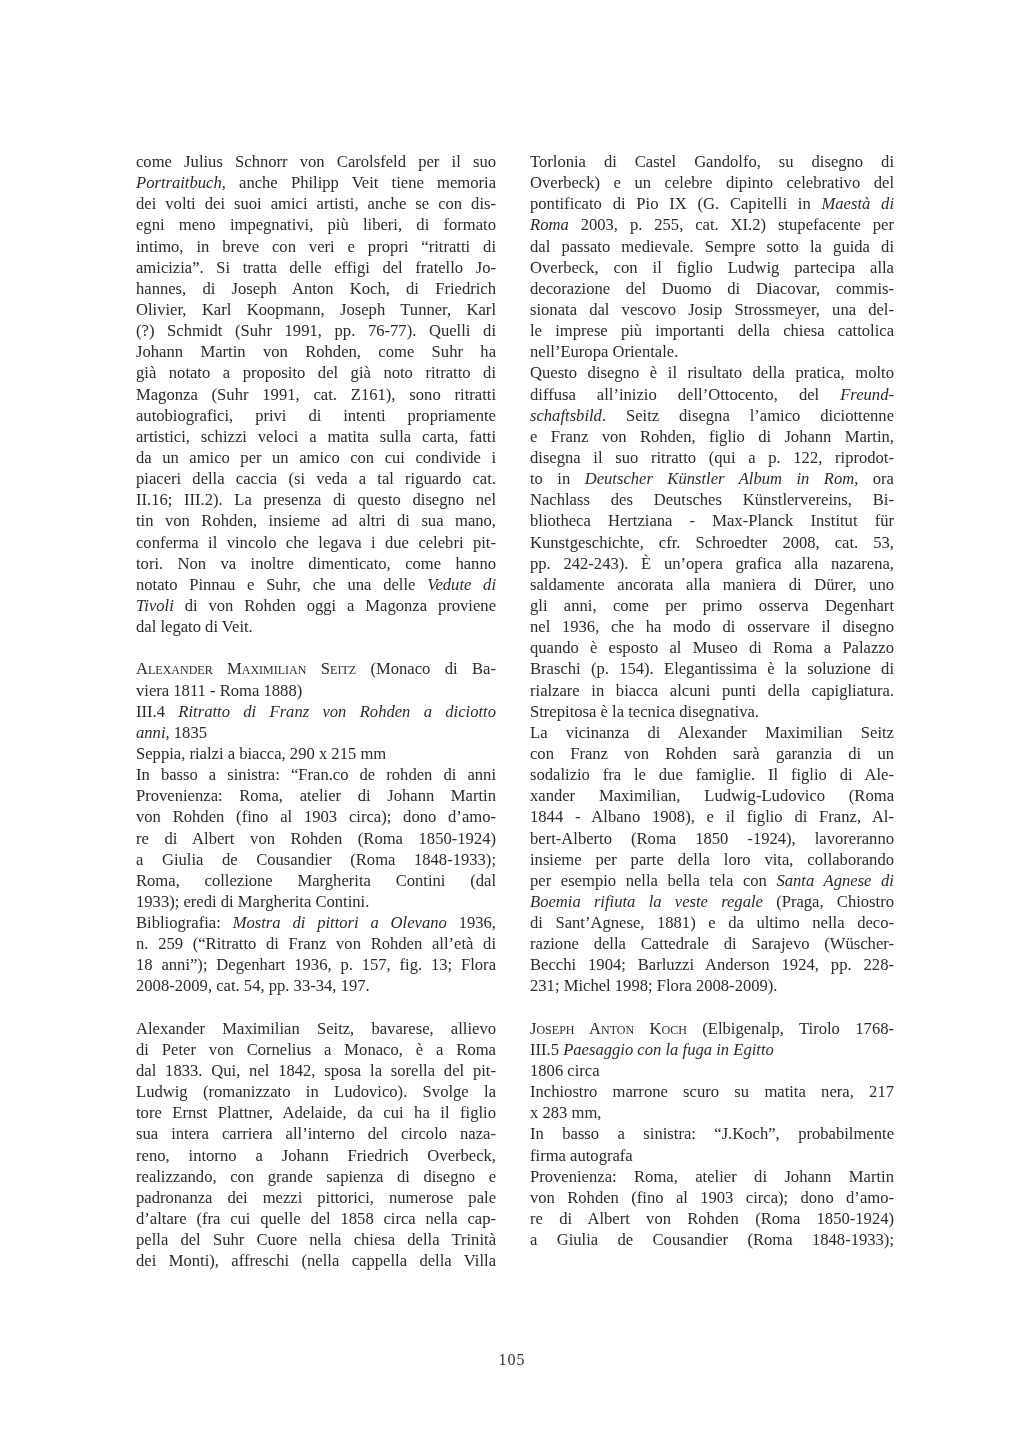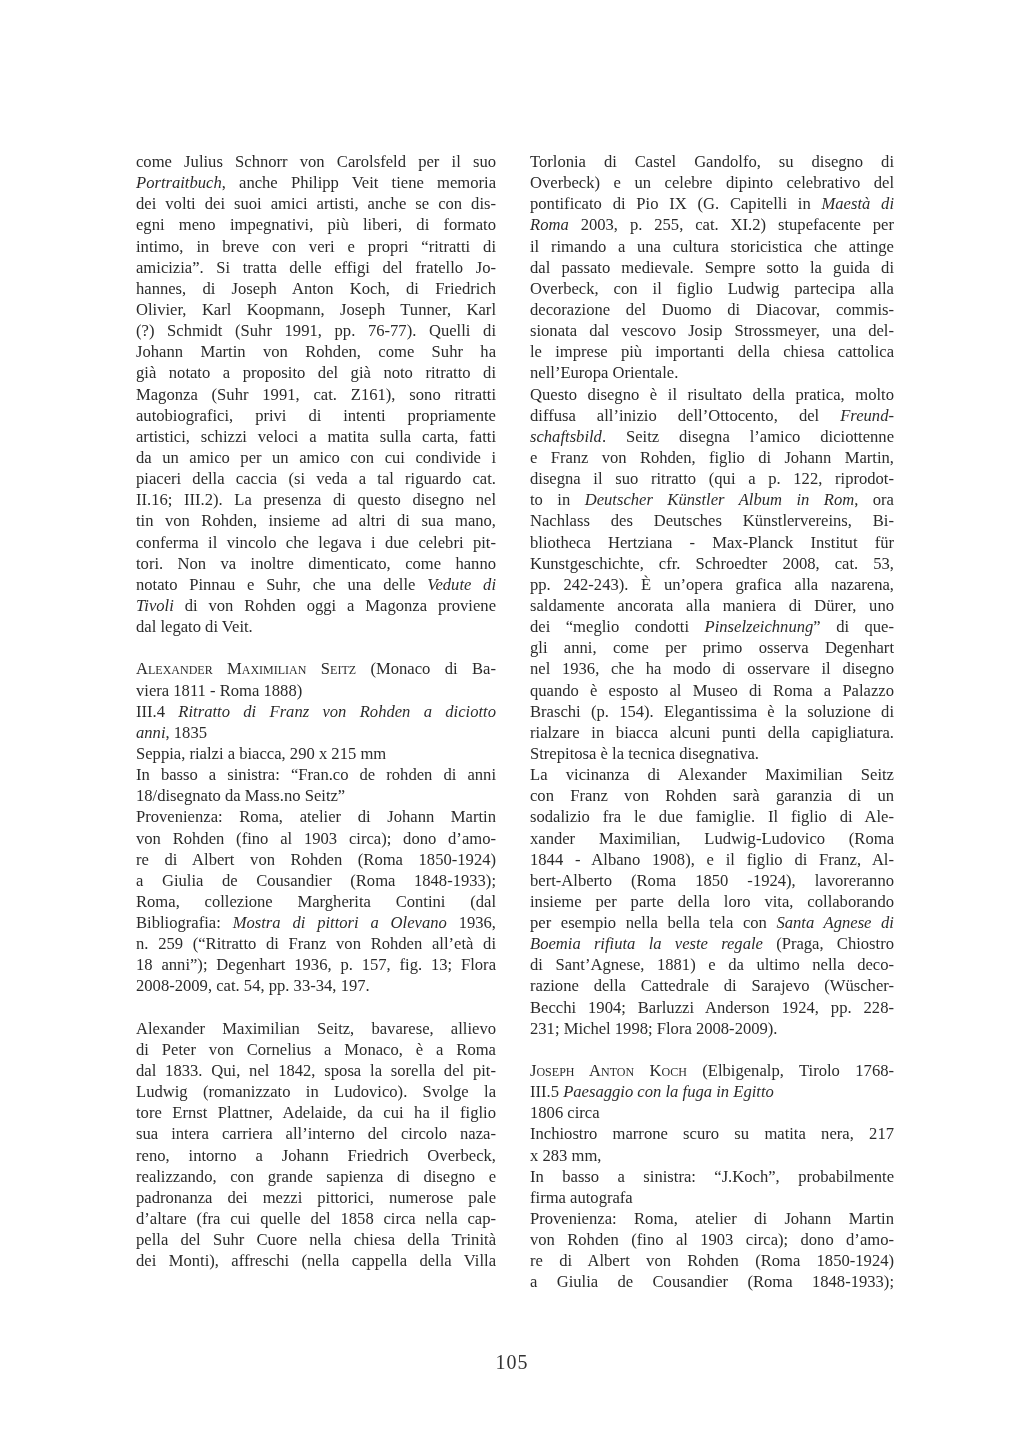--- a/index.html
+++ b/index.html
@@ -10,21 +10,21 @@
   .col.left { left: 136px; }
   .col.right { left: 530px; width: 364px; }
   .line { display: block; height: 21.15px; line-height: 21.15px; font-size: 16.6px;
           font-family: "Liberation Serif", serif; white-space: nowrap;
           text-align: justify; text-align-last: justify; letter-spacing: 0; }
   .line.last { text-align-last: left; }
   .gap { display: block; height: 21.15px; }
   .sc { font-variant: small-caps; }
   i, .it { font-style: italic; }
   .pagenum { position: absolute; top: 1351px; left: 0; width: 1024px; text-align: center;
-             font-family: "Liberation Serif", serif; font-size: 20px; color: #333; letter-spacing: 1px; }
+             font-family: "Liberation Serif", serif; font-size: 16px; color: #333; letter-spacing: 1px; }
 </style>
 </head>
 <body>
 
 <div class="page">
   <div class="col left" id="col-left">
       <span class="line">come Julius Schnorr von Carolsfeld per il suo</span>
       <span class="line"><span class="it">Portraitbuch</span><span>, anche Philipp Veit tiene memoria</span></span>
       <span class="line">dei volti dei suoi amici artisti, anche se con dis-</span>
       <span class="line">egni meno impegnativi, più liberi, di formato</span>
@@ -47,26 +47,26 @@
       <span class="line"><span>notato Pinnau e Suhr, che una delle </span><span class="it">Vedute di</span></span>
       <span class="line"><span class="it">Tivoli</span><span> di von Rohden oggi a Magonza proviene</span></span>
       <span class="line last">dal legato di Veit.</span>
       <span class="gap"></span>
       <span class="line"><span class="sc">Alexander Maximilian Seitz</span><span> (Monaco di Ba-</span></span>
       <span class="line last">viera 1811 - Roma 1888)</span>
       <span class="line"><span>III.4 </span><span class="it">Ritratto di Franz von Rohden a diciotto</span></span>
       <span class="line last"><span class="it">anni</span><span>, 1835</span></span>
       <span class="line last">Seppia, rialzi a biacca, 290 x 215 mm</span>
       <span class="line">In basso a sinistra: “Fran.co de rohden di anni</span>
-      <span class="line last">18/disegnato da Mass.no Seitz”</span>
       <span class="line">Provenienza: Roma, atelier di Johann Martin</span>
       <span class="line">von Rohden (fino al 1903 circa); dono d’amo-</span>
       <span class="line">re di Albert von Rohden (Roma 1850-1924)</span>
       <span class="line">a Giulia de Cousandier (Roma 1848-1933);</span>
       <span class="line">Roma, collezione Margherita Contini (dal</span>
+      <span class="line last">1933); eredi di Margherita Contini.</span>
       <span class="line"><span>Bibliografia: </span><span class="it">Mostra di pittori a Olevano</span><span> 1936,</span></span>
       <span class="line">n. 259 (“Ritratto di Franz von Rohden all’età di</span>
       <span class="line">18 anni”); Degenhart 1936, p. 157, fig. 13; Flora</span>
       <span class="line last">2008-2009, cat. 54, pp. 33-34, 197.</span>
       <span class="gap"></span>
       <span class="line">Alexander Maximilian Seitz, bavarese, allievo</span>
       <span class="line">di Peter von Cornelius a Monaco,  è a Roma</span>
       <span class="line">dal 1833. Qui, nel 1842, sposa la sorella del pit-</span>
       <span class="line">Ludwig  (romanizzato in Ludovico). Svolge la</span>
       <span class="line">tore Ernst Plattner, Adelaide, da cui ha il figlio</span>
@@ -76,39 +76,37 @@
       <span class="line">padronanza dei mezzi pittorici, numerose pale</span>
       <span class="line">d’altare (fra cui quelle del 1858 circa nella cap-</span>
       <span class="line">pella del Suhr Cuore nella chiesa della Trinità</span>
       <span class="line">dei Monti), affreschi (nella cappella della Villa</span>
     </div>
   <div class="col right" id="col-right">
       <span class="line">Torlonia di Castel Gandolfo, su disegno di</span>
       <span class="line">Overbeck) e un celebre dipinto celebrativo del</span>
       <span class="line"><span>pontificato di Pio IX (G. Capitelli in </span><span class="it">Maestà di</span></span>
       <span class="line"><span class="it">Roma</span><span> 2003, p. 255, cat. XI.2) stupefacente per</span></span>
-      <span class="line">il rimando a una cultura storicistica che attinge</span>
       <span class="line">dal passato medievale. Sempre sotto la guida di</span>
       <span class="line">Overbeck, con il figlio Ludwig partecipa alla</span>
       <span class="line">decorazione del Duomo di Diacovar, commis-</span>
       <span class="line">sionata dal vescovo Josip Strossmeyer, una del-</span>
       <span class="line">le imprese più importanti della chiesa cattolica</span>
       <span class="line last">nell’Europa Orientale.</span>
       <span class="line">Questo disegno è il risultato della pratica, molto</span>
       <span class="line"><span>diffusa all’inizio dell’Ottocento, del </span><span class="it">Freund-</span></span>
       <span class="line"><span class="it">schaftsbild</span><span>. Seitz disegna l’amico diciottenne</span></span>
       <span class="line">e Franz von Rohden, figlio di Johann Martin,</span>
       <span class="line">disegna il suo ritratto (qui a p. 122, riprodot-</span>
       <span class="line"><span>to in </span><span class="it">Deutscher Künstler Album in Rom</span><span>, ora</span></span>
       <span class="line">Nachlass des Deutsches Künstlervereins, Bi-</span>
       <span class="line">bliotheca Hertziana - Max-Planck Institut für</span>
       <span class="line">Kunstgeschichte, cfr. Schroedter 2008, cat. 53,</span>
       <span class="line">pp. 242-243). È un’opera grafica alla nazarena,</span>
       <span class="line">saldamente ancorata alla maniera di Dürer, uno</span>
-      <span class="line"><span>dei “meglio condotti </span><span class="it">Pinselzeichnung</span><span>” di que-</span></span>
       <span class="line">gli anni, come per primo osserva Degenhart</span>
       <span class="line">nel 1936, che ha modo di osservare il disegno</span>
       <span class="line">quando è esposto al Museo di Roma a Palazzo</span>
       <span class="line">Braschi (p. 154). Elegantissima è la soluzione di</span>
       <span class="line">rialzare in biacca alcuni punti della capigliatura.</span>
       <span class="line last">Strepitosa è la tecnica disegnativa.</span>
       <span class="line">La vicinanza di Alexander Maximilian Seitz</span>
       <span class="line">con Franz von Rohden sarà garanzia di un</span>
       <span class="line">sodalizio fra le due famiglie. Il figlio di Ale-</span>
       <span class="line">xander Maximilian, Ludwig-Ludovico (Roma</span>

